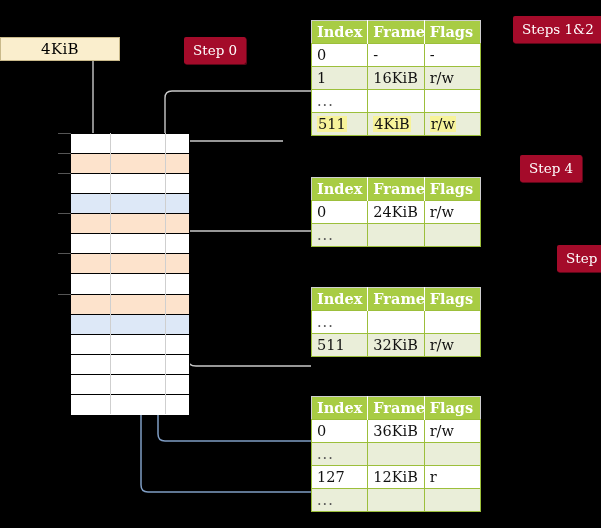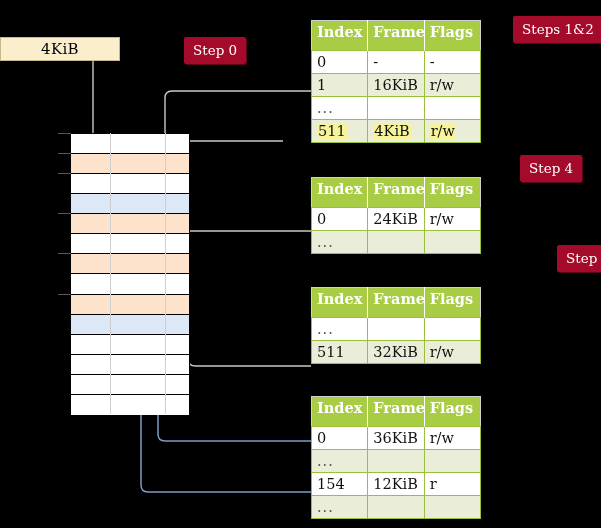--- a/index.html
+++ b/index.html
@@ -58,21 +58,21 @@
     border-collapse:collapse;
     border:1.5px solid #cfcfcf;
     background:#fff;
     font-size:14.5px;
     table-layout:fixed;
   }
   .ptable th{
     background:#a8cc44;color:#fff;
     font-weight:bold;
     text-align:left;
-    padding:2px 5px 10px 5px;
+    padding:2px 5px 3px 5px;
     border-right:1.5px solid #fff;
     font-size:14.5px;
     height:22px;
     box-sizing:border-box;
   }
   .ptable th:last-child{border-right:none;}
   .ptable td{
     padding:1px 5px 2px 5px;
     border:1px solid #9cbf3b;
     height:23px;
@@ -267,21 +267,21 @@
         <td>0</td>
         <td>36KiB</td>
         <td>r/w</td>
       </tr>
       <tr class="even">
         <td class="dots">...</td>
         <td></td>
         <td></td>
       </tr>
       <tr class="odd">
-        <td>154</td>
+        <td>127</td>
         <td>12KiB</td>
         <td>r</td>
       </tr>
       <tr class="even">
         <td class="dots">...</td>
         <td></td>
         <td></td>
       </tr>
     </tbody>
   </table>

